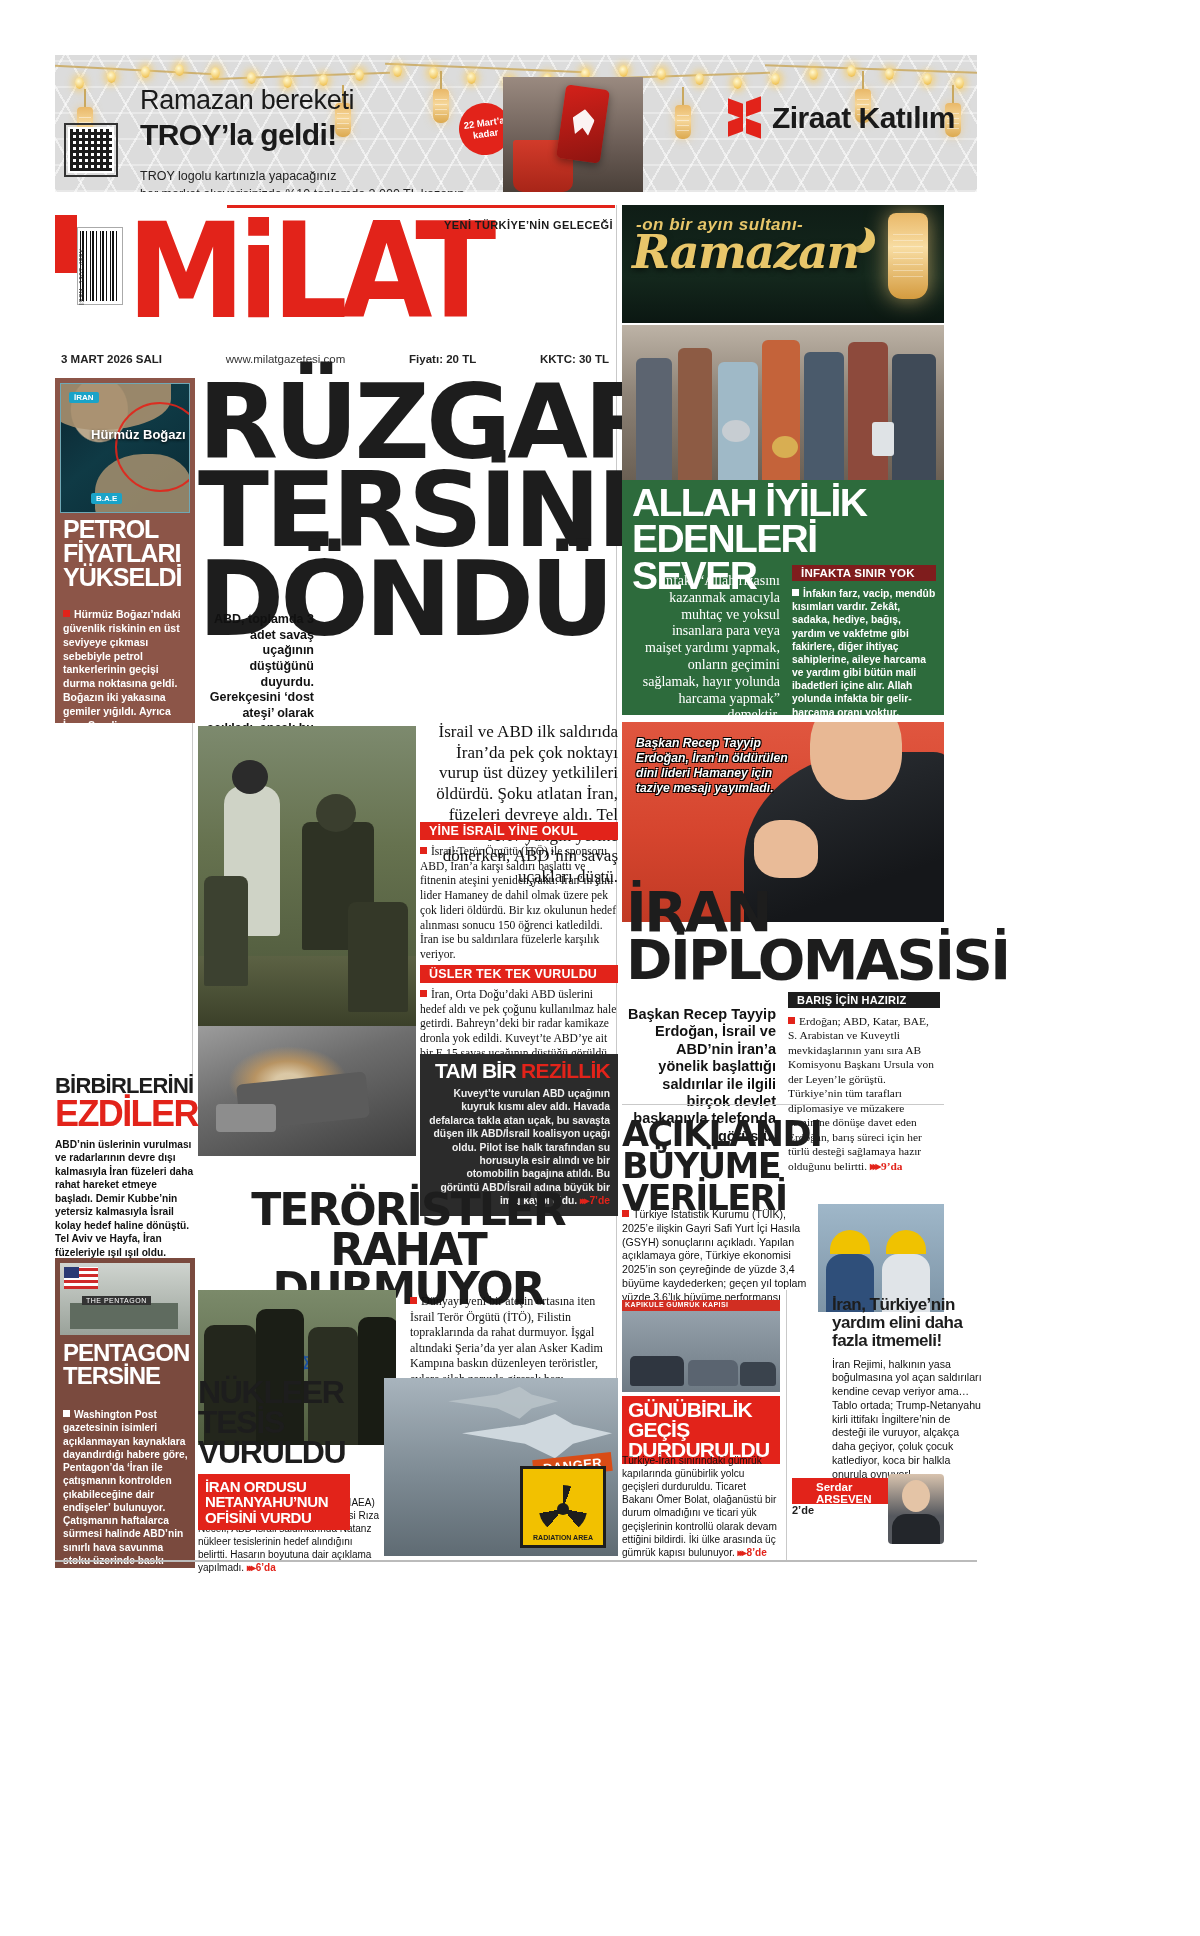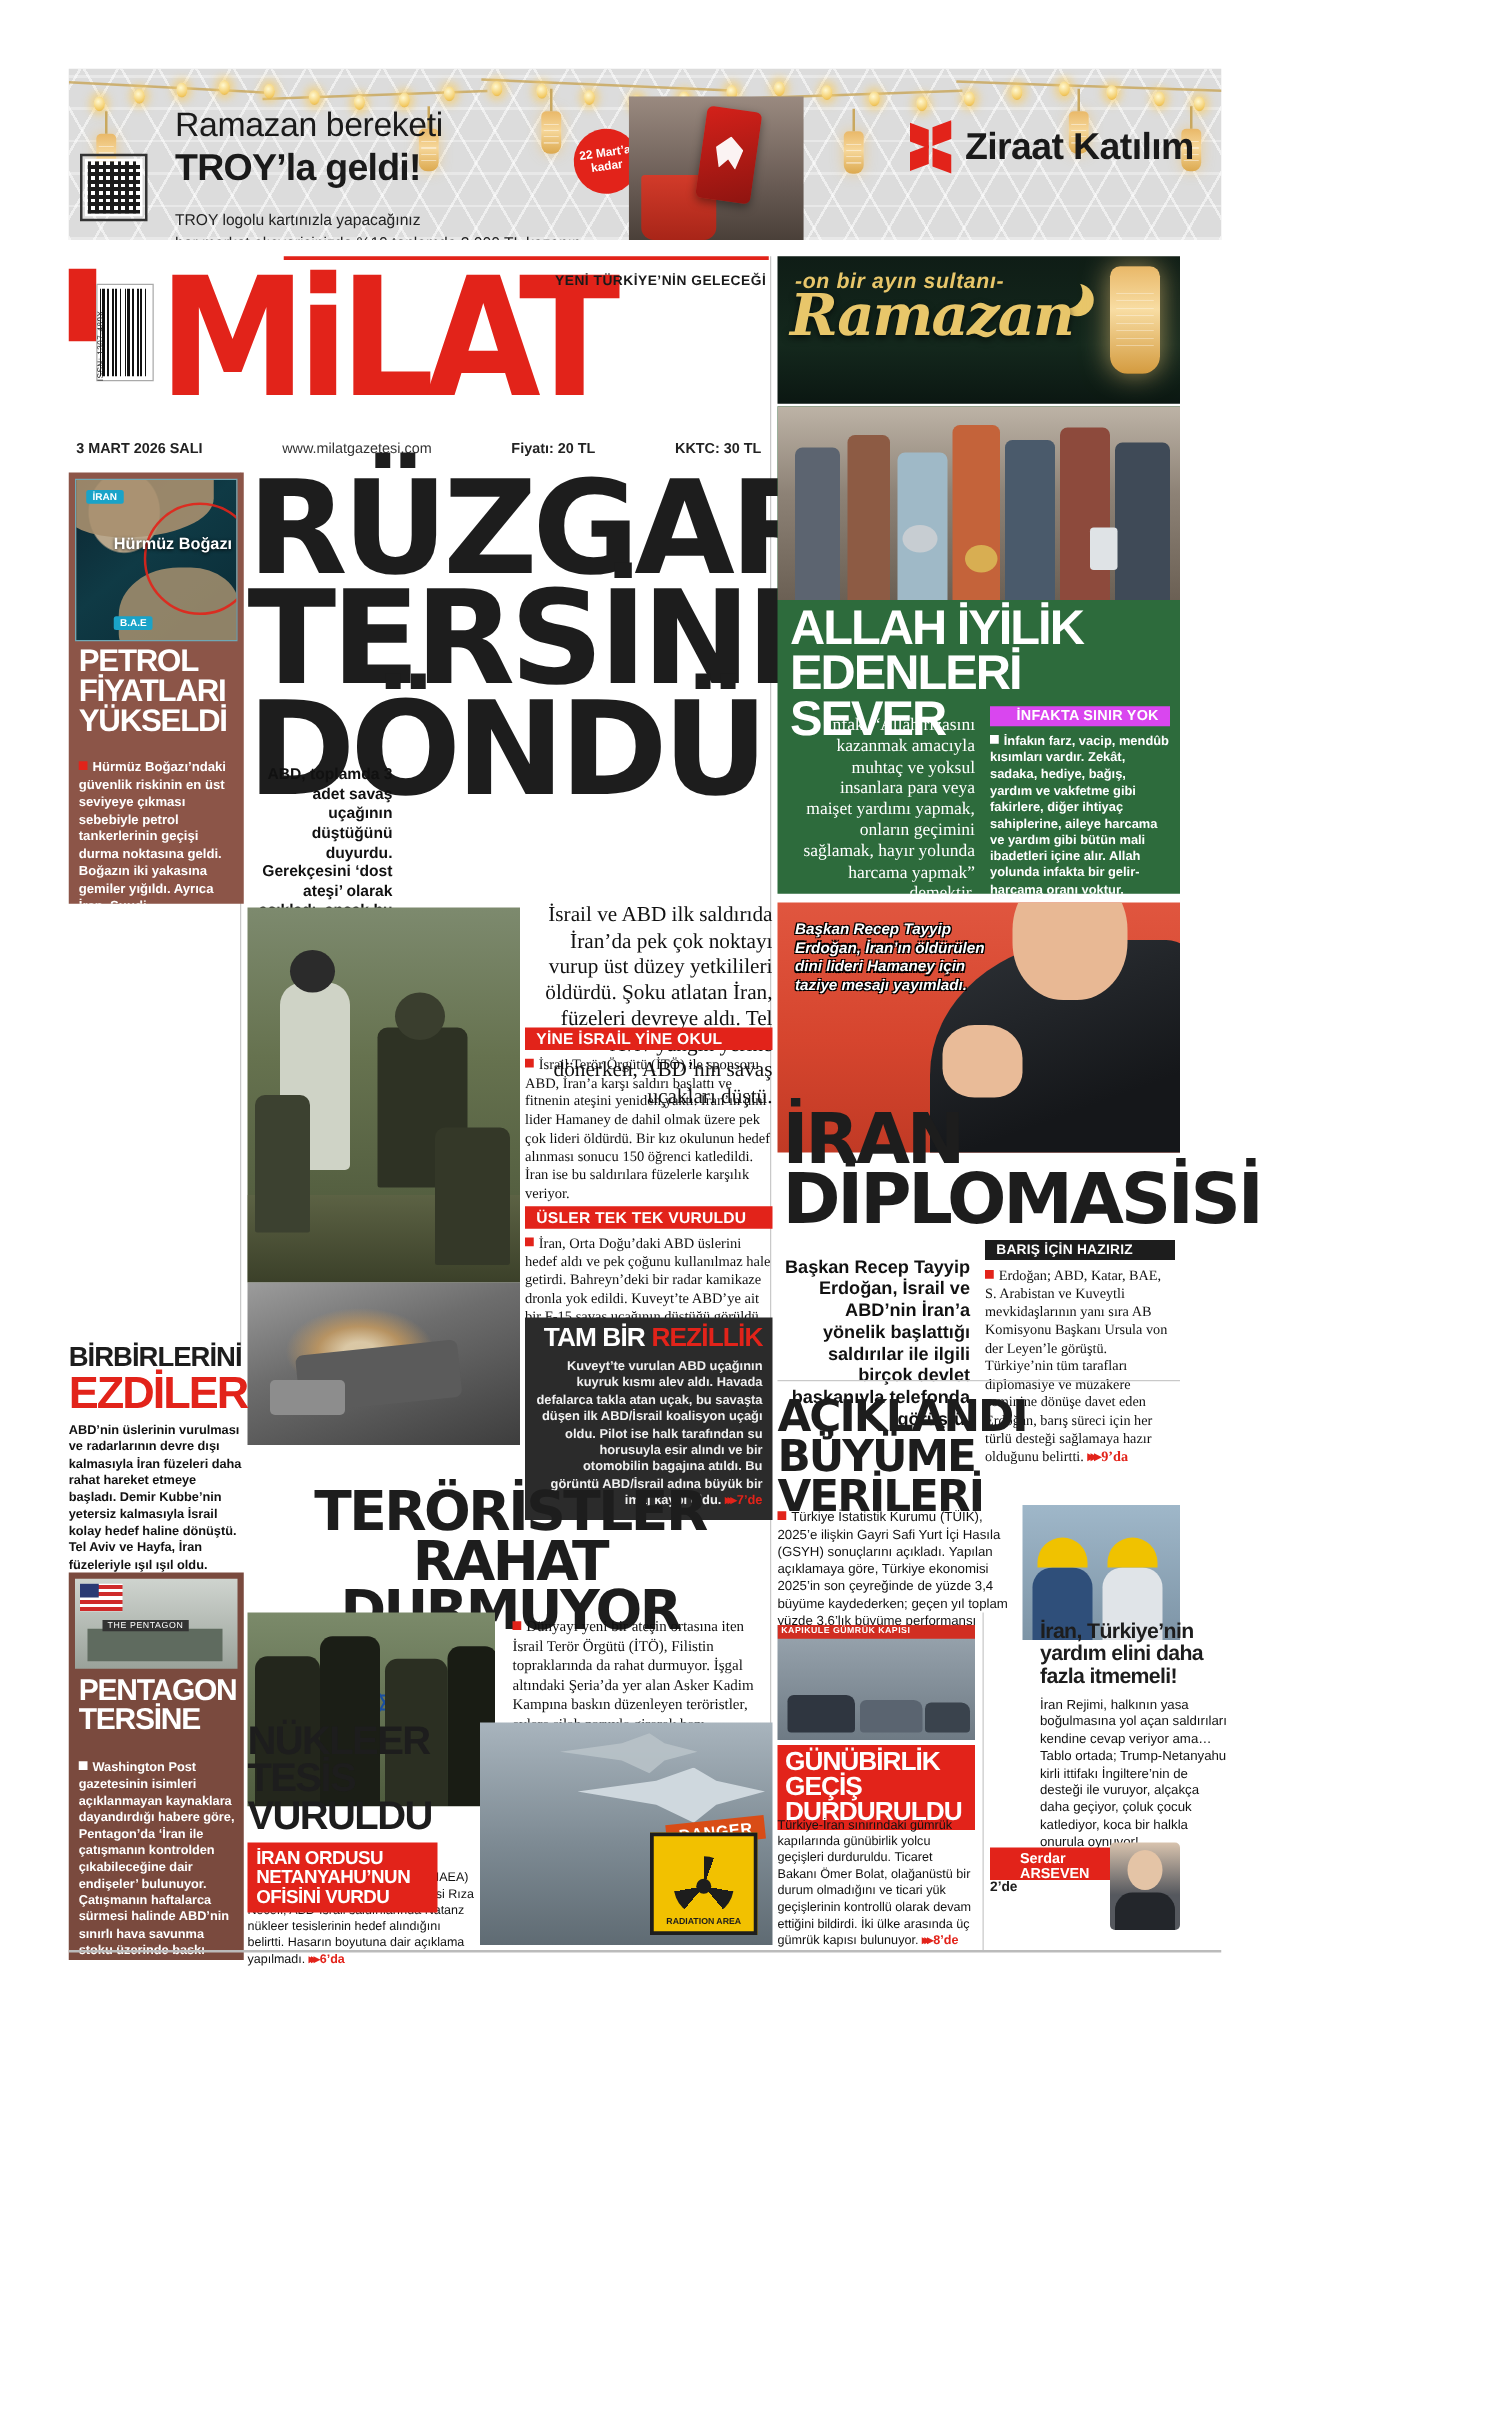--- a/index.html
+++ b/index.html
@@ -190,21 +190,21 @@
   .allah { position:absolute; left:622px; top:325px; width:322px; height:390px;
            background:#2d6b3c; overflow:hidden; }
   .allah-photo { position:absolute; left:0; top:0; width:322px; height:155px;
      background: linear-gradient(180deg,#bdb3a6 0%, #8d8276 45%, #6b6054 100%); overflow:hidden;}
   .allah-photo .kid { position:absolute; bottom:0; border-radius:6px 6px 0 0; }
   .allah-title { position:absolute; left:10px; top:160px; color:#fff; font-weight:800;
      font-size:39px; line-height:.93; letter-spacing:-1.6px; }
   .allah-lead { position:absolute; left:10px; top:248px; width:148px; color:#fff;
      font-family:"Liberation Serif", serif; font-size:14px; line-height:1.2; text-align:right; }
   .allah-right { position:absolute; left:170px; top:240px; width:144px; }
-  .allah-right .kicker { background:#d946ef; display:block; text-align:right; font-size:11.5px; }
+  .allah-right .kicker { background:#7f1d1d; display:block; text-align:left; font-size:11.5px; }
   .allah-right .body { margin-top:6px; color:#fff; font-size:10.3px; line-height:1.28; font-weight:700; }
 
   
   .diplo { position:absolute; left:622px; top:722px; width:322px; }
   .diplo-photo { position:absolute; left:0; top:0; width:322px; height:200px;
      background: linear-gradient(180deg,#e0563f 0%, #d6452e 55%, #c13a25 100%); overflow:hidden; }
   .diplo-photo .suit { position:absolute; right:-10px; bottom:-10px; width:210px; height:180px;
      background: linear-gradient(160deg,#2e3237 0%, #15171a 70%); border-radius:60% 10% 0 0; }
   .diplo-photo .face { position:absolute; right:42px; top:-26px; width:92px; height:104px;
      background:#e8b894; border-radius:46% 46% 44% 44%; }

